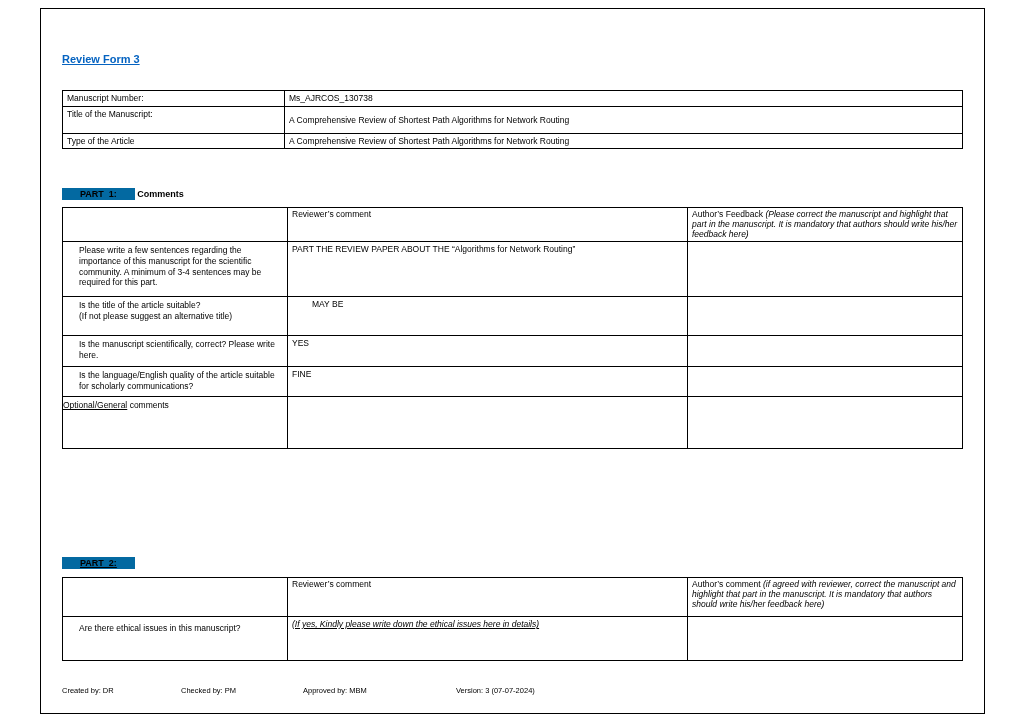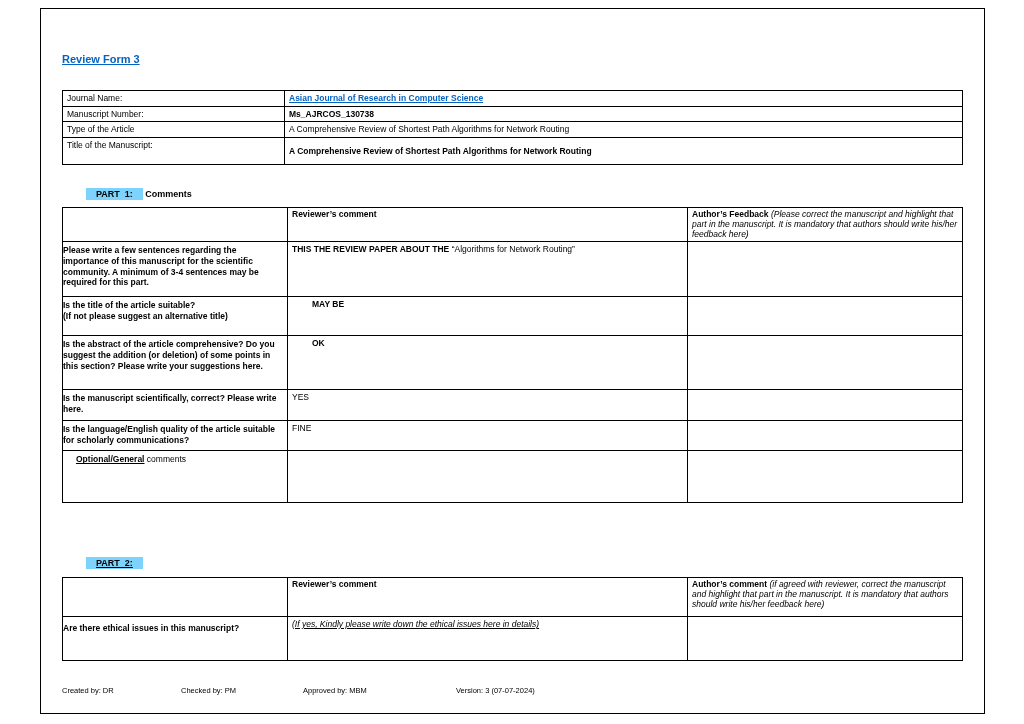--- a/index.html
+++ b/index.html
@@ -6,76 +6,72 @@
   html,body { background:#ffffff; }
   body { width:1024px; height:724px; position:relative; overflow:hidden;
          font-family:"Liberation Sans", sans-serif; color:#000; }
   .page-border { position:absolute; left:40px; top:8px; width:945px; height:706px;
                  border:1px solid #000; }
   .doc-title { position:absolute; left:62px; top:53px; font-size:11px; font-weight:bold;
                color:#0563C1; text-decoration:underline; }
   table { border-collapse:collapse; table-layout:fixed; position:absolute; }
   td { border:1px solid #000; vertical-align:top; font-size:8.5px; line-height:1.25;
        padding:2px 4px; overflow:hidden; }
-  .b { font-weight:bold; }
+  .b { font-weight:normal; }
   .i { font-style:italic; }
   .u { text-decoration:underline; }
   .pre { white-space:pre-wrap; }
   .link { color:#0563C1; font-weight:bold; text-decoration:underline; cursor:pointer; }
-  .hl { background:#7dd3fc; padding:1px 10px;margin-left:24px; }
+  .hl { background:#0369a1; padding:1px 18px; }
   
   .info-table { left:62px; top:90px; width:900px; }
   .info-table .c1 { width:222px; }
   .info-table .c2 { width:678px; }
   .title-val { padding-top:8px; }
   
   .part-heading { position:absolute; left:62px; font-size:9px; font-weight:bold; }
   
   .ctable { left:62px; width:900px; }
   .ctable .cq { width:225px; }
   .ctable .cr { width:400px; }
   .ctable .ca { width:275px; }
   .hdr-cell { line-height:1.15; }
-  .qcell { font-weight:bold; padding-left:0; padding-top:3px; }
-  .q0 { padding-left:13px; font-weight:normal; }
+  .qcell { font-weight:normal; padding-left:16px; padding-top:3px; }
+  .q0 { padding-left:0; font-weight:normal; }
   .ind { padding-left:20px; }
   .note { font-style:italic; text-decoration:underline; }
   .p2q { padding-top:6px;margin-left:10px; }
   
   .footer { position:absolute; left:0; top:686px; width:995px; height:14px; font-size:7.5px; }
   .footer span { position:absolute; top:0; }
 </style>
 </head>
 <body>
 
 <div class="page-border"></div>
 
 <div class="doc-title">Review Form 3</div>
 
 <table class="info-table">
   <colgroup>
       <col class="c1">
       <col class="c2">
     </colgroup>
   <tbody>
-      <tr style="height:14px">
-    <td>Journal Name:</td>
-    <td><span class="link">Asian Journal of Research in Computer Science</span></td>
-  </tr>
   <tr style="height:13px">
     <td>Manuscript Number:</td>
     <td class="b">Ms_AJRCOS_130738</td>
   </tr>
+  <tr style="height:27px">
+    <td>Title of the Manuscript:</td>
+    <td class="b title-val">A Comprehensive Review of Shortest Path Algorithms for Network Routing</td>
+  </tr>
   <tr style="height:15px">
     <td>Type of the Article</td>
     <td>A Comprehensive Review of Shortest Path Algorithms for Network Routing</td>
-  </tr>
-  <tr style="height:27px">
-    <td>Title of the Manuscript:</td>
-    <td class="b title-val">A Comprehensive Review of Shortest Path Algorithms for Network Routing</td>
   </tr>
 </tbody>
   </table>
 
 <div class="part-heading" style="top:189px">
   <span class="hl pre">PART  1:</span><span class="pre"> Comments</span>
 </div>
 
 <table class="ctable" style="top:207px">
   <colgroup>
@@ -84,37 +80,30 @@
       <col class="ca">
     </colgroup>
   <tbody>
       <tr style="height:31px">
     <td></td>
     <td class="b hdr-cell">Reviewer’s comment</td>
     <td class="hdr-cell"><span class="b">Author’s Feedback </span><span class="i">(Please correct the manuscript and highlight that part in the manuscript. It is mandatory that authors should write his/her feedback here)</span></td>
   </tr>
   <tr style="height:55px">
     <td class="qcell">Please write a few sentences regarding the importance of this manuscript for the scientific community. A minimum of 3-4 sentences may be required for this part.</td>
-    <td><span class="b">THIS THE REVIEW PAPER ABOUT THE </span><span>“Algorithms for Network Routing”</span></td>
+    <td><span class="b">PART THE REVIEW PAPER ABOUT THE </span><span>“Algorithms for Network Routing”</span></td>
     <td></td>
   </tr>
   <tr style="height:39px">
     <td class="qcell">
       <div>Is the title of the article suitable?</div>
       <div>(If not please suggest an alternative title)</div>
     </td>
     <td>
           <div class="b ind">MAY BE</div>
-        </td>
-    <td></td>
-  </tr>
-  <tr style="height:54px">
-    <td class="qcell">Is the abstract of the article comprehensive? Do you suggest the addition (or deletion) of some points in this section? Please write your suggestions here.</td>
-    <td>
-          <div class="b ind">OK</div>
         </td>
     <td></td>
   </tr>
   <tr style="height:31px">
     <td class="qcell">Is the manuscript scientifically, correct? Please write here.</td>
     <td>YES</td>
     <td></td>
   </tr>
   <tr style="height:30px">
     <td class="qcell">Is the language/English quality of the article suitable for scholarly communications?</td>

